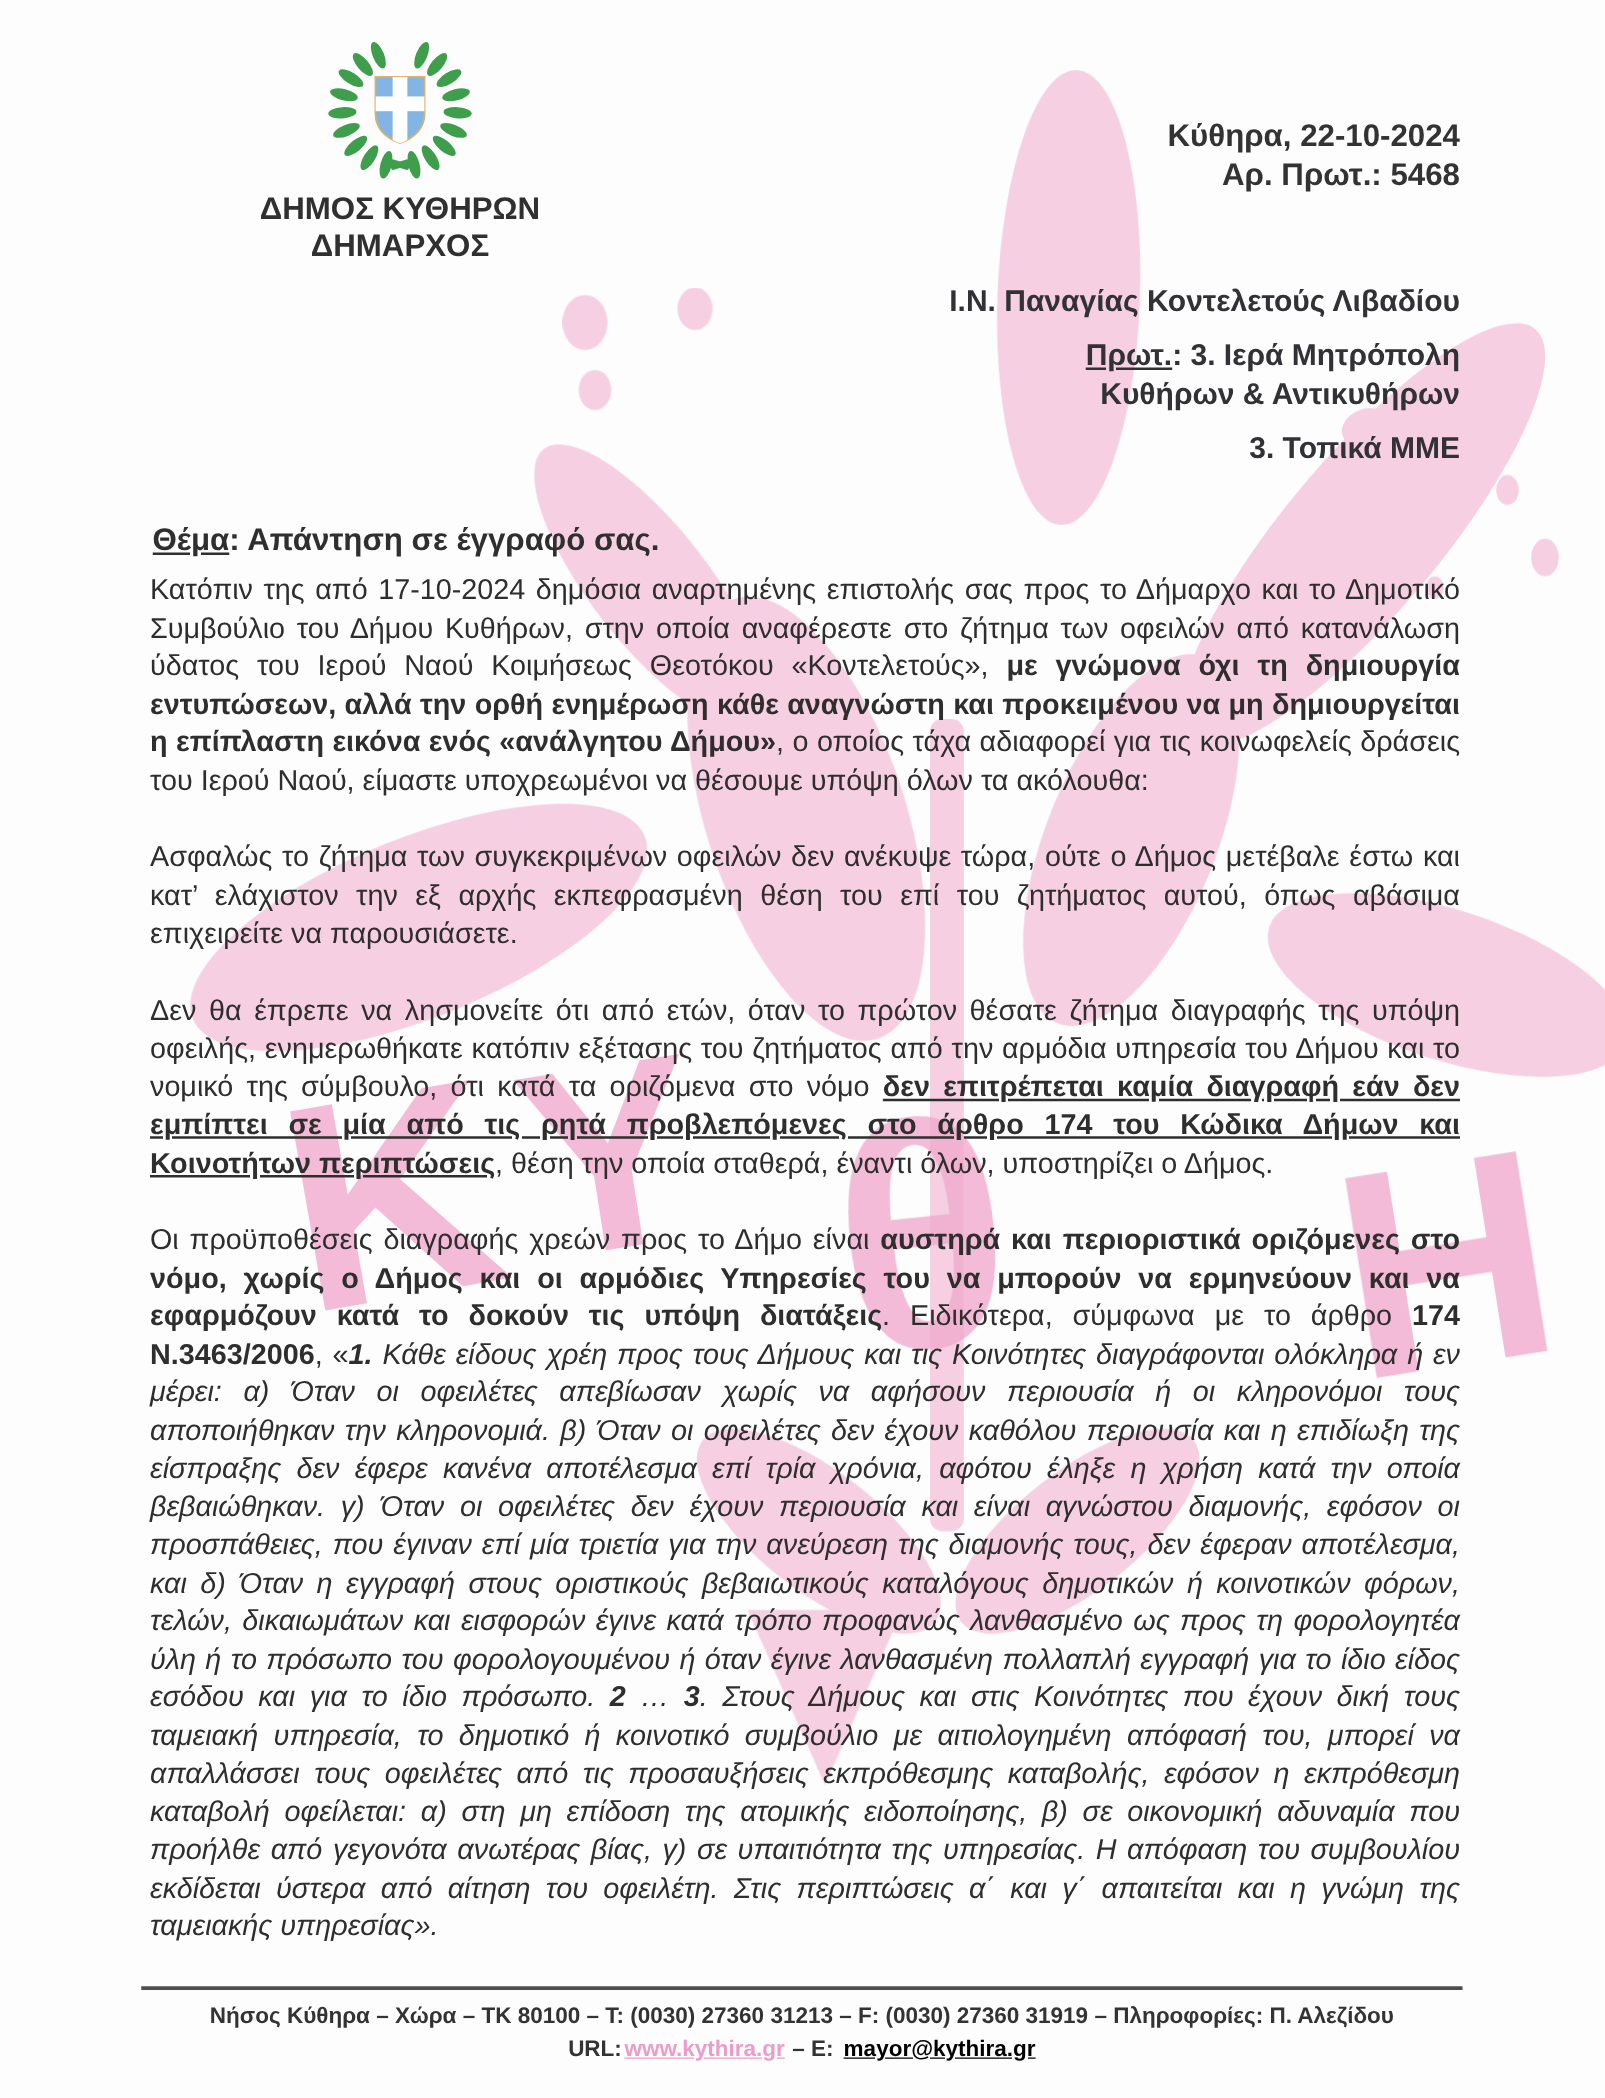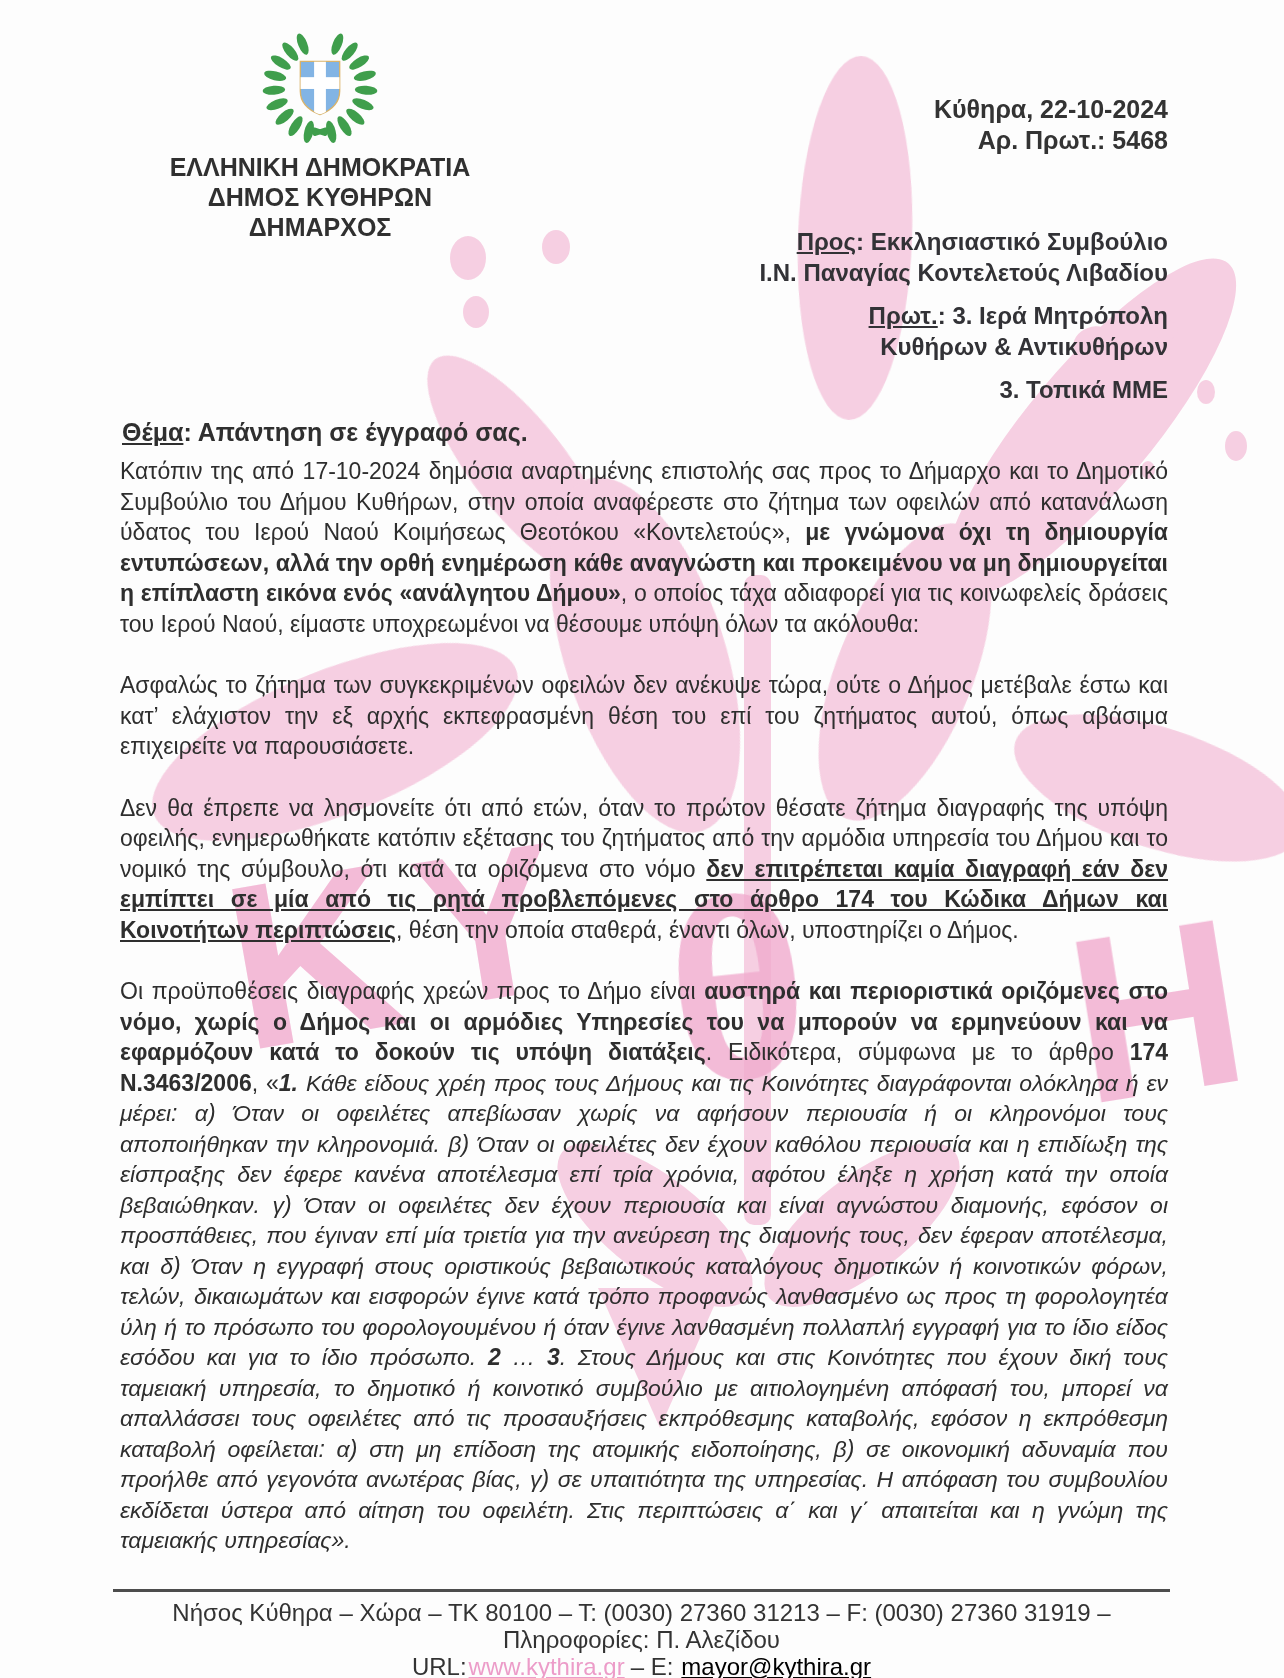--- a/index.html
+++ b/index.html
@@ -14,21 +14,21 @@
   .emblem{display:block;margin:0 auto 6px auto;}
   .org-line{font-weight:bold;font-size:25px;line-height:30px;color:#303030;}
   .meta-block{position:absolute;right:116px;top:94px;text-align:right;font-weight:bold;font-size:25px;line-height:31px;color:#333;}
   .recipients{position:absolute;right:116px;top:226px;text-align:right;font-weight:bold;font-size:24px;line-height:31px;color:#323236;}
   .r-gap{height:12px;}
   .subject{position:absolute;left:122px;top:418px;font-weight:bold;font-size:25px;color:#2f2f2f;}
   .body-text{position:absolute;left:120px;top:456px;width:1048px;font-size:23px;line-height:30.5px;text-align:justify;color:#2e2e2e;}
   .body-text p{margin:0 0 31px 0;}
   .footer{position:absolute;left:113px;top:1589px;width:1057px;text-align:center;}
   .footer-rule{border-top:3px solid #4d4d4d;margin-bottom:7px;}
-  .f-line{font-weight:normal;font-size:24px;line-height:27px;color:#333;}
+  .f-line{font-weight:bold;font-size:18px;line-height:27px;color:#333;}
   .link-pink{color:#ec9cc9;text-decoration:underline;margin:0 4px 0 2px;cursor:pointer;}
   .link-blue{color:#000000;text-decoration:underline;margin-left:6px;cursor:pointer;}
   .f-sep{margin:0 2px;}
 </style>
 </head>
 <body>
 
 <div class="page">
 
   <svg class="watermark" width="1284" height="1678" viewBox="0 0 1284 1678">
@@ -89,32 +89,30 @@
         </g>
         <clipPath id="shieldClip">
             <path d="M40 34 h40 v30 c0 13 -9.5 20 -20 24 c-10.5 -4 -20 -11 -20 -24 z"></path>
           </clipPath>
         <path d="M40 34 h40 v30 c0 13 -9.5 20 -20 24 c-10.5 -4 -20 -11 -20 -24 z" fill="#82b4e4" stroke="#d9b36a" stroke-width="1.4"></path>
         <g clip-path="url(#shieldClip)" fill="#ffffff">
           <rect x="54" y="32" width="12" height="60"></rect>
           <rect x="38" y="50" width="44" height="12"></rect>
         </g>
       </svg>
-      <div class="org-line">ΕΛΛΗΝΙΚΗ ΔΗΜΟΚΡΑΤΙΑ</div>
       <div class="org-line">ΔΗΜΟΣ ΚΥΘΗΡΩΝ</div>
       <div class="org-line">ΔΗΜΑΡΧΟΣ</div>
     </div>
 
     <div class="meta-block">
       <div>Κύθηρα, 22-10-2024</div>
       <div>Αρ. Πρωτ.: 5468</div>
     </div>
 
     <div class="recipients">
-      <div><span class="u">Προς</span><span>: Εκκλησιαστικό Συμβούλιο</span></div>
       <div>Ι.Ν. Παναγίας Κοντελετούς Λιβαδίου</div>
       <div class="r-gap"></div>
       <div><span class="u">Πρωτ.</span><span>: 3. Ιερά Μητρόπολη</span></div>
       <div>Κυθήρων &amp; Αντικυθήρων</div>
       <div class="r-gap"></div>
       <div>3. Τοπικά ΜΜΕ</div>
     </div>
 
     <div class="subject"><span class="u">Θέμα</span><span>: Απάντηση σε έγγραφό σας.</span></div>
 

